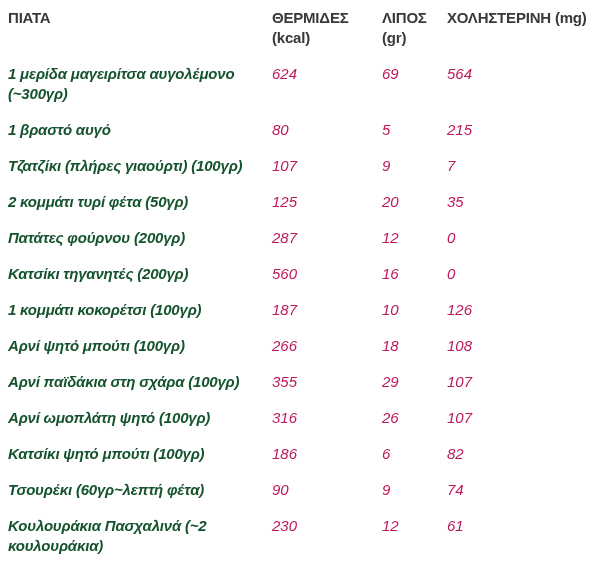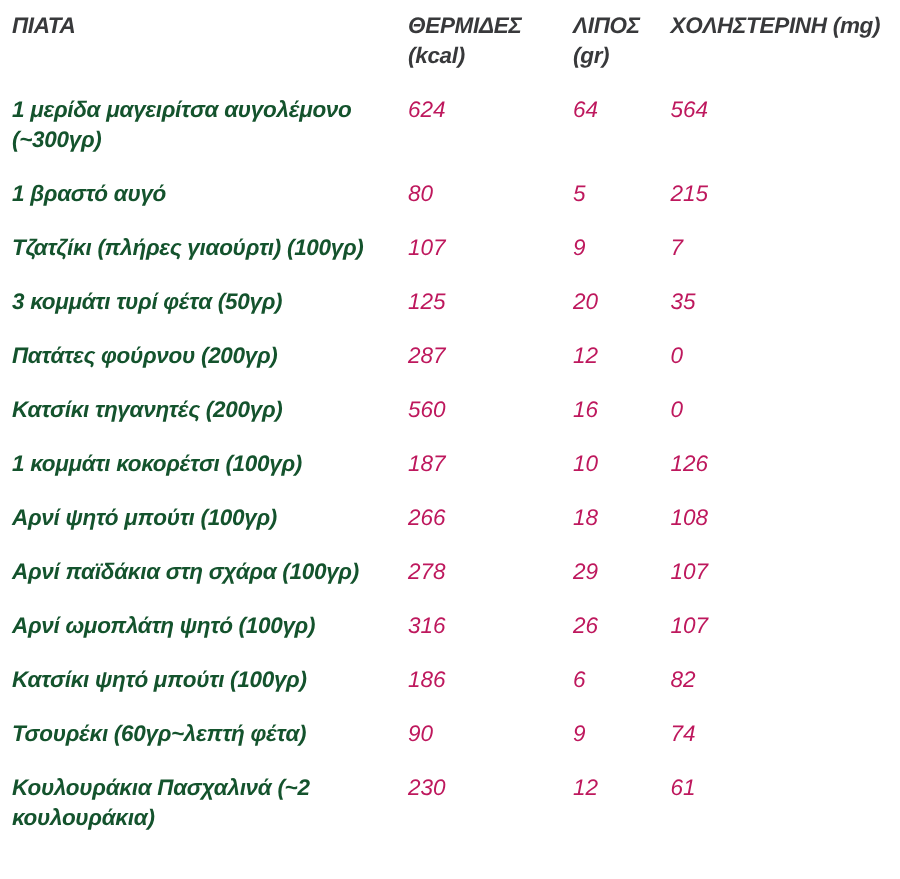--- a/index.html
+++ b/index.html
@@ -27,21 +27,20 @@
   table.nutrition col.c-chol { width: 153px; }
   th, td {
     text-align: left;
     vertical-align: top;
     padding: 8px 8px 8px 0;
     line-height: 20px;
     font-size: 15px;
   }
   th {
     font-weight: bold;
-    font-style: italic;
     color: #38393b;
     letter-spacing: -0.2px;
     white-space: nowrap;
   }
   th .unit { display: block; }
   td.dish {
     font-weight: bold;
     font-style: italic;
     color: #14532d;
     letter-spacing: -0.2px;
@@ -81,40 +80,40 @@
         <th>
           <span>ΧΟΛΗΣΤΕΡΙΝΗ (mg)</span>
           <span class="unit"></span>
         </th>
       </tr>
     </thead>
     <tbody id="rows-body">
   <tr>
     <td class="dish">1 μερίδα μαγειρίτσα αυγολέμονο (~300γρ)</td>
     <td class="val">624</td>
-    <td class="val">64</td>
+    <td class="val">69</td>
     <td class="val">564</td>
   </tr>
 
   <tr>
     <td class="dish">1 βραστό αυγό</td>
     <td class="val">80</td>
     <td class="val">5</td>
     <td class="val">215</td>
   </tr>
 
   <tr>
     <td class="dish">Τζατζίκι (πλήρες γιαούρτι) (100γρ)</td>
     <td class="val">107</td>
     <td class="val">9</td>
     <td class="val">7</td>
   </tr>
 
   <tr>
-    <td class="dish">3 κομμάτι τυρί φέτα (50γρ)</td>
+    <td class="dish">2 κομμάτι τυρί φέτα (50γρ)</td>
     <td class="val">125</td>
     <td class="val">20</td>
     <td class="val">35</td>
   </tr>
 
   <tr>
     <td class="dish">Πατάτες φούρνου (200γρ)</td>
     <td class="val">287</td>
     <td class="val">12</td>
     <td class="val">0</td>
@@ -136,21 +135,21 @@
 
   <tr>
     <td class="dish">Αρνί ψητό μπούτι (100γρ)</td>
     <td class="val">266</td>
     <td class="val">18</td>
     <td class="val">108</td>
   </tr>
 
   <tr>
     <td class="dish">Αρνί παϊδάκια στη σχάρα (100γρ)</td>
-    <td class="val">278</td>
+    <td class="val">355</td>
     <td class="val">29</td>
     <td class="val">107</td>
   </tr>
 
   <tr>
     <td class="dish">Αρνί ωμοπλάτη ψητό (100γρ)</td>
     <td class="val">316</td>
     <td class="val">26</td>
     <td class="val">107</td>
   </tr>

